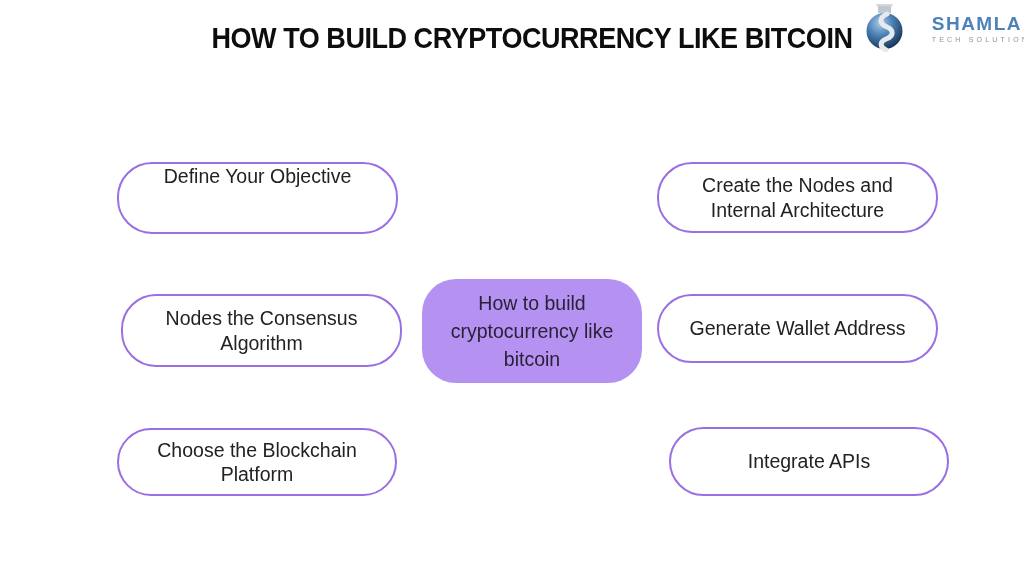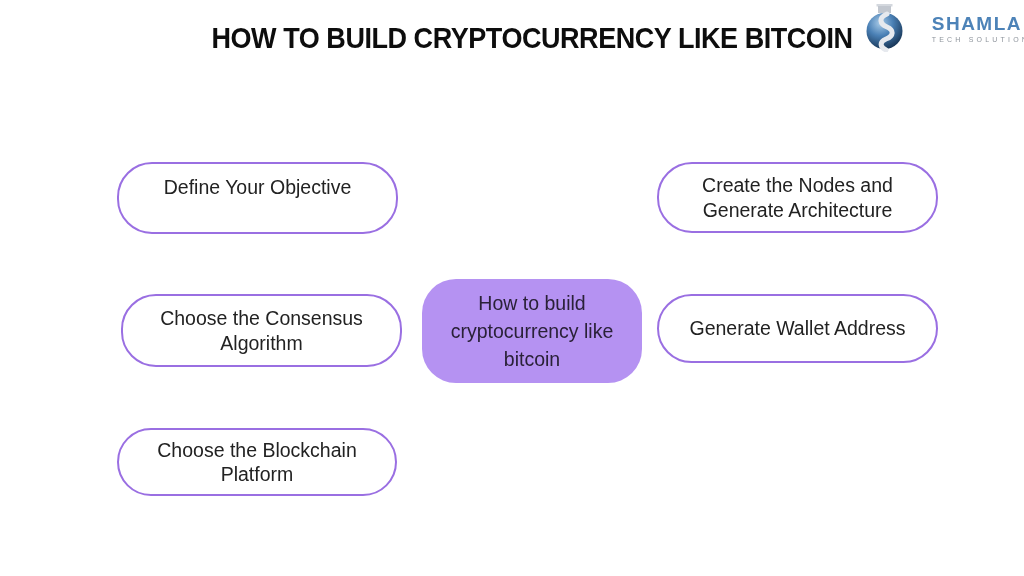--- a/index.html
+++ b/index.html
@@ -23,21 +23,21 @@
   .logo-tagline { font-size:7px; color:#8e949c; letter-spacing:3.2px; margin-top:2px; }
 
   
   .step {
     position:absolute; box-sizing:border-box;
     border:2.5px solid #9a6fe2; border-radius:35px; background:#ffffff;
     display:flex; align-items:center; justify-content:center;
     text-align:center; font-size:19.5px; line-height:24.5px; color:#222222;
     padding:0 20px;
   }
-  .s-l1 { left:97px;  top:162px; width:281px; height:72px; align-items:flex-start; padding-top:11px; }
+  .s-l1 { left:97px;  top:162px; width:281px; height:72px; align-items:flex-start; }
   .s-l2 { left:101px; top:294px; width:281px; height:73px; }
   .s-l3 { left:97px;  top:428px; width:280px; height:68px; }
   .s-r1 { left:637px; top:162px; width:281px; height:71px; }
   .s-r2 { left:637px; top:294px; width:281px; height:69px; }
   .s-r3 { left:649px; top:427px; width:280px; height:69px; }
 
   
   .center-node {
     position:absolute; left:402px; top:279px; width:220px; height:104px;
     box-sizing:border-box; background:#b592f2; border-radius:34px;
@@ -69,19 +69,20 @@
     </svg>
     <div class="logo-text">
       <div class="logo-brand">SHAMLA</div>
       <div class="logo-tagline">TECH SOLUTIONS</div>
     </div>
   </div>
 
   <div class="center-node">How to build cryptocurrency like bitcoin</div>
 
   <div class="step s-l1">Define Your Objective</div>
-  <div class="step s-l2">Choose the Consensus Algorithm</div>
+  <div class="step s-l2">Nodes the Consensus Algorithm</div>
   <div class="step s-l3">Choose the Blockchain Platform</div>
 
-  <div class="step s-r1">Create the Nodes and Generate Architecture</div>
+  <div class="step s-r1">Create the Nodes and Internal Architecture</div>
   <div class="step s-r2">Generate Wallet Address</div>
+  <div class="step s-r3">Integrate APIs</div>
 
 </div>
 
 </body></html>

